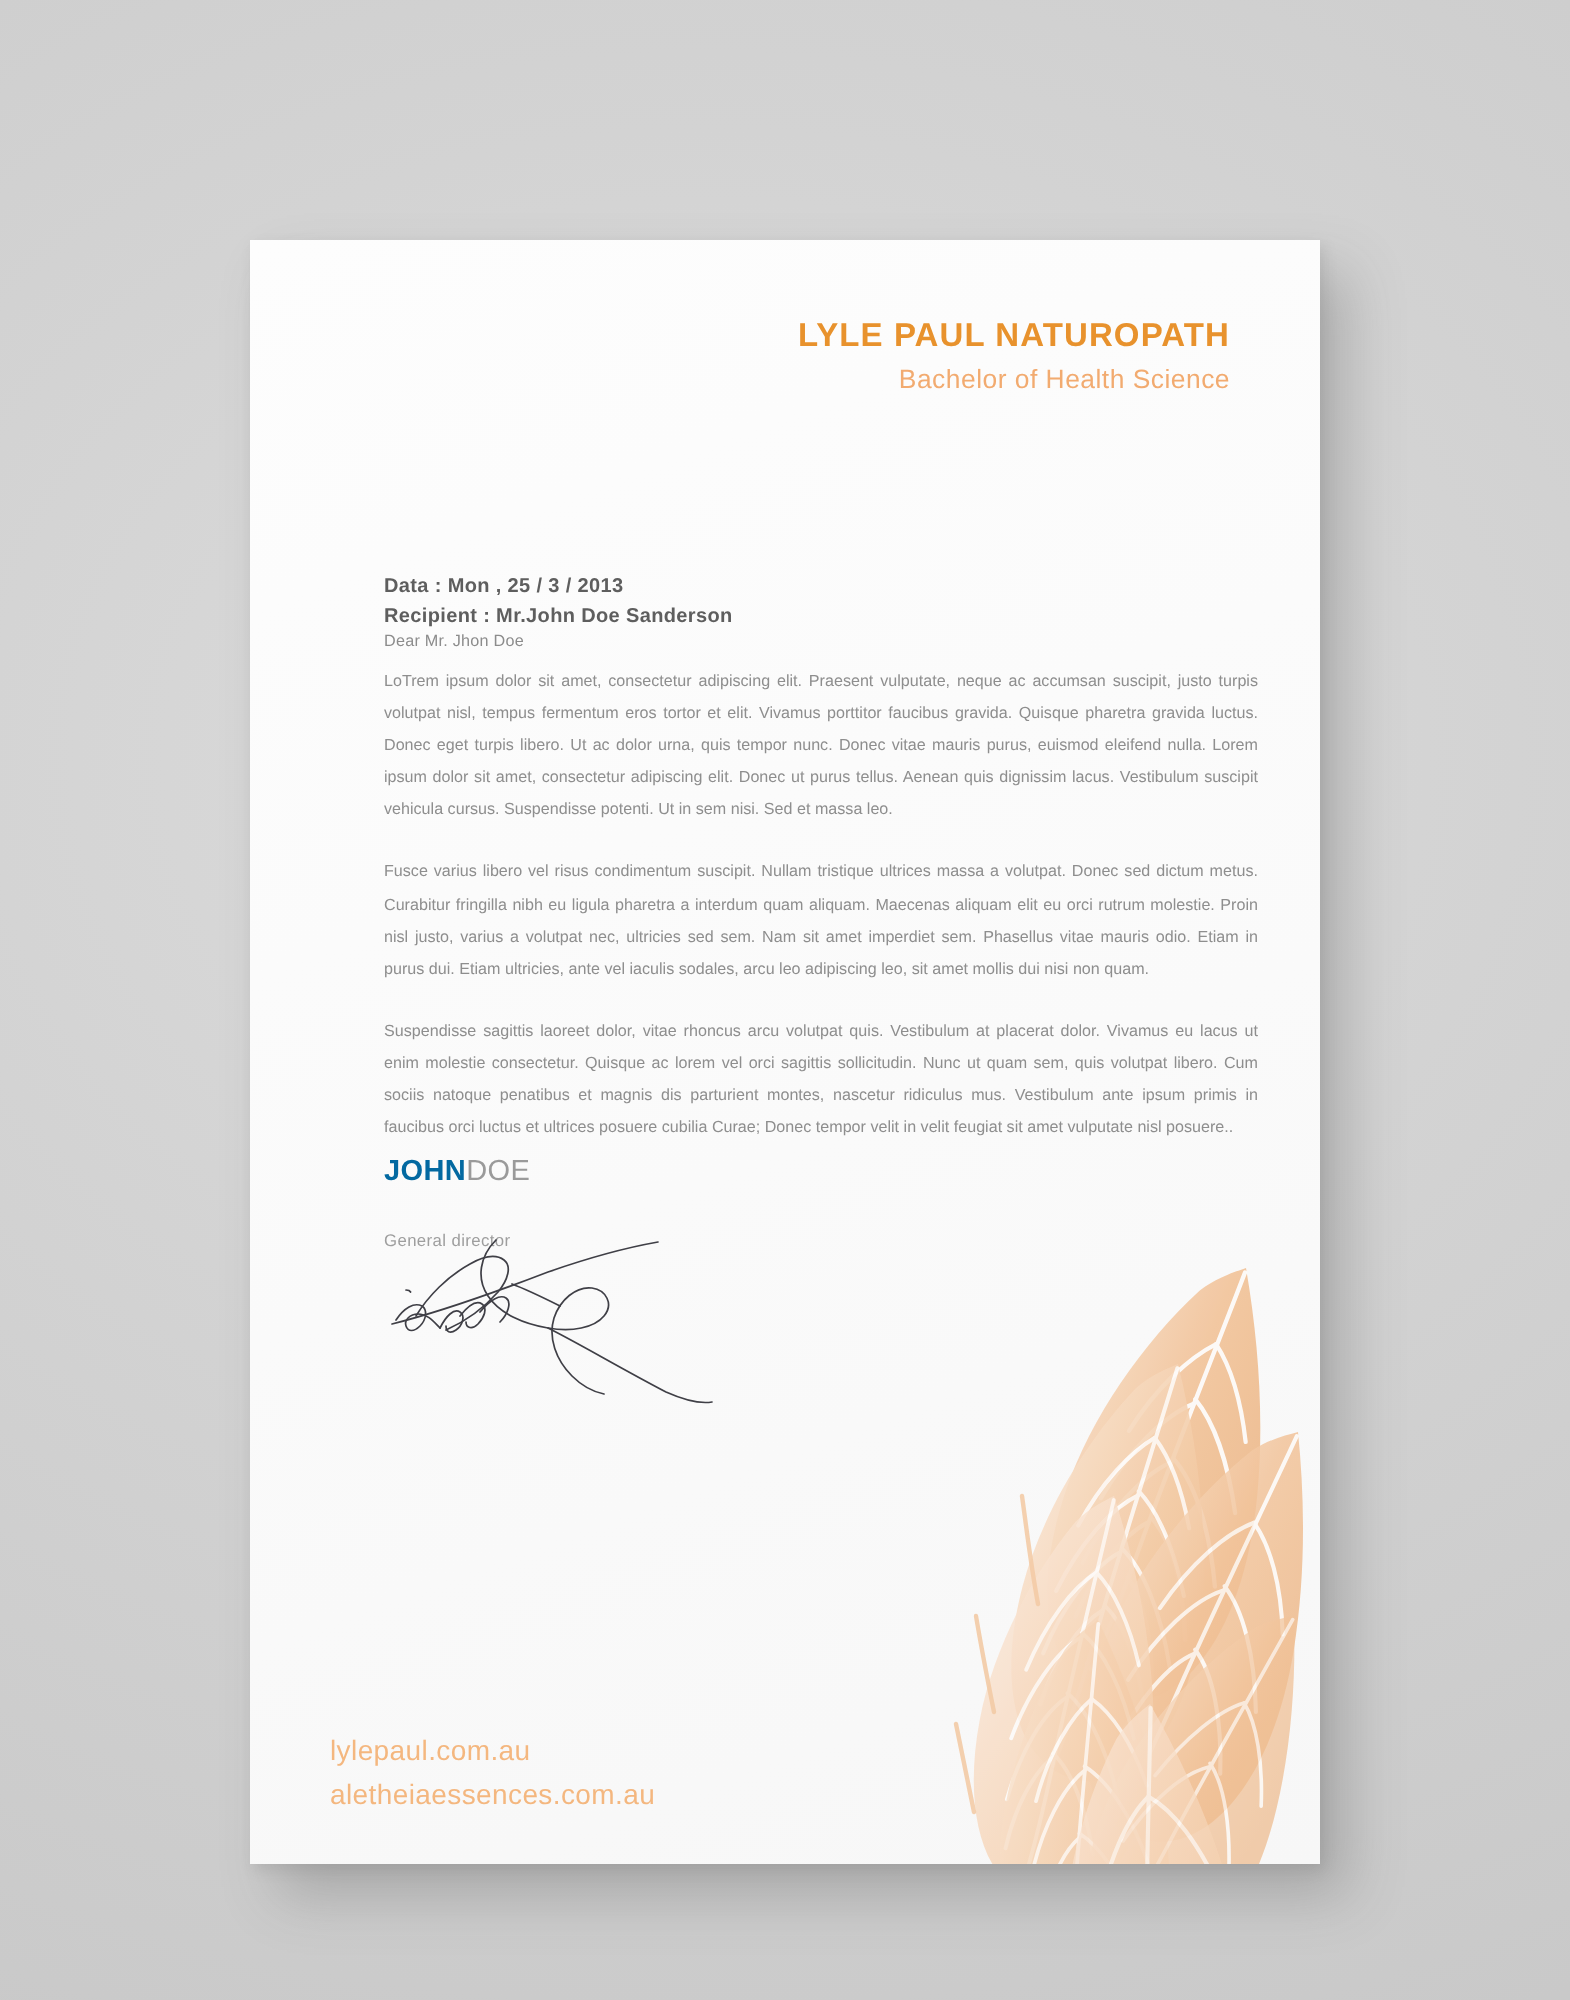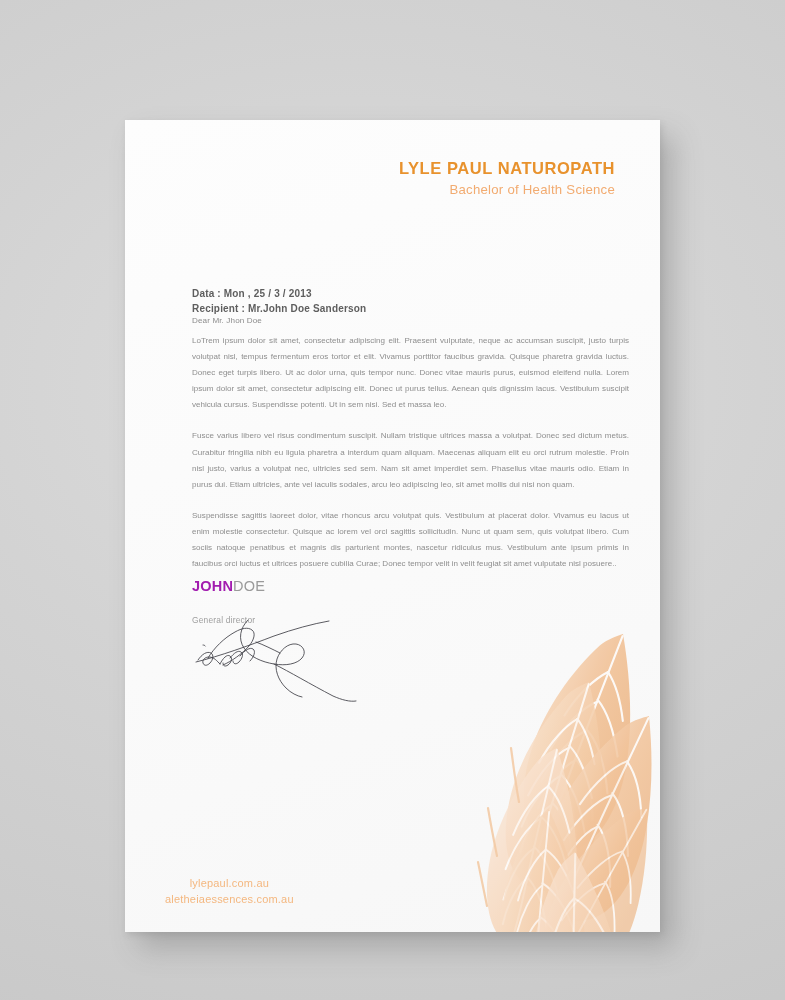--- a/index.html
+++ b/index.html
@@ -121,21 +121,21 @@
     left: 67px;
     top: 459px;
   }
   .sign-name {
     font-size: 14.5px;
     letter-spacing: 0.2px;
     line-height: 1.1;
     white-space: nowrap;
   }
   .sign-first {
-    color: #a21caf;
+    color: #0369a1;
     font-weight: bold;
   }
   .sign-last {
     color: #9a9a9a;
     font-weight: normal;
   }
   .sign-title {
     color: #9e9e9e;
     font-size: 8.4px;
     letter-spacing: 0.2px;
@@ -148,24 +148,23 @@
     width: 175px;
     height: 90px;
   }
 
   
   .footer-links {
     position: absolute;
     left: 40px;
     bottom: 24px;
     color: #f4b77f;
-    font-size: 11px;
+    font-size: 14px;
     line-height: 1.52;
     letter-spacing: 0.2px;
-    text-align: center;
   }
   .footer-links div { white-space: nowrap; }
 
   
   .leaf-art {
     position: absolute;
     right: -26px;
     bottom: -8px;
     width: 215px;
     height: 320px;

